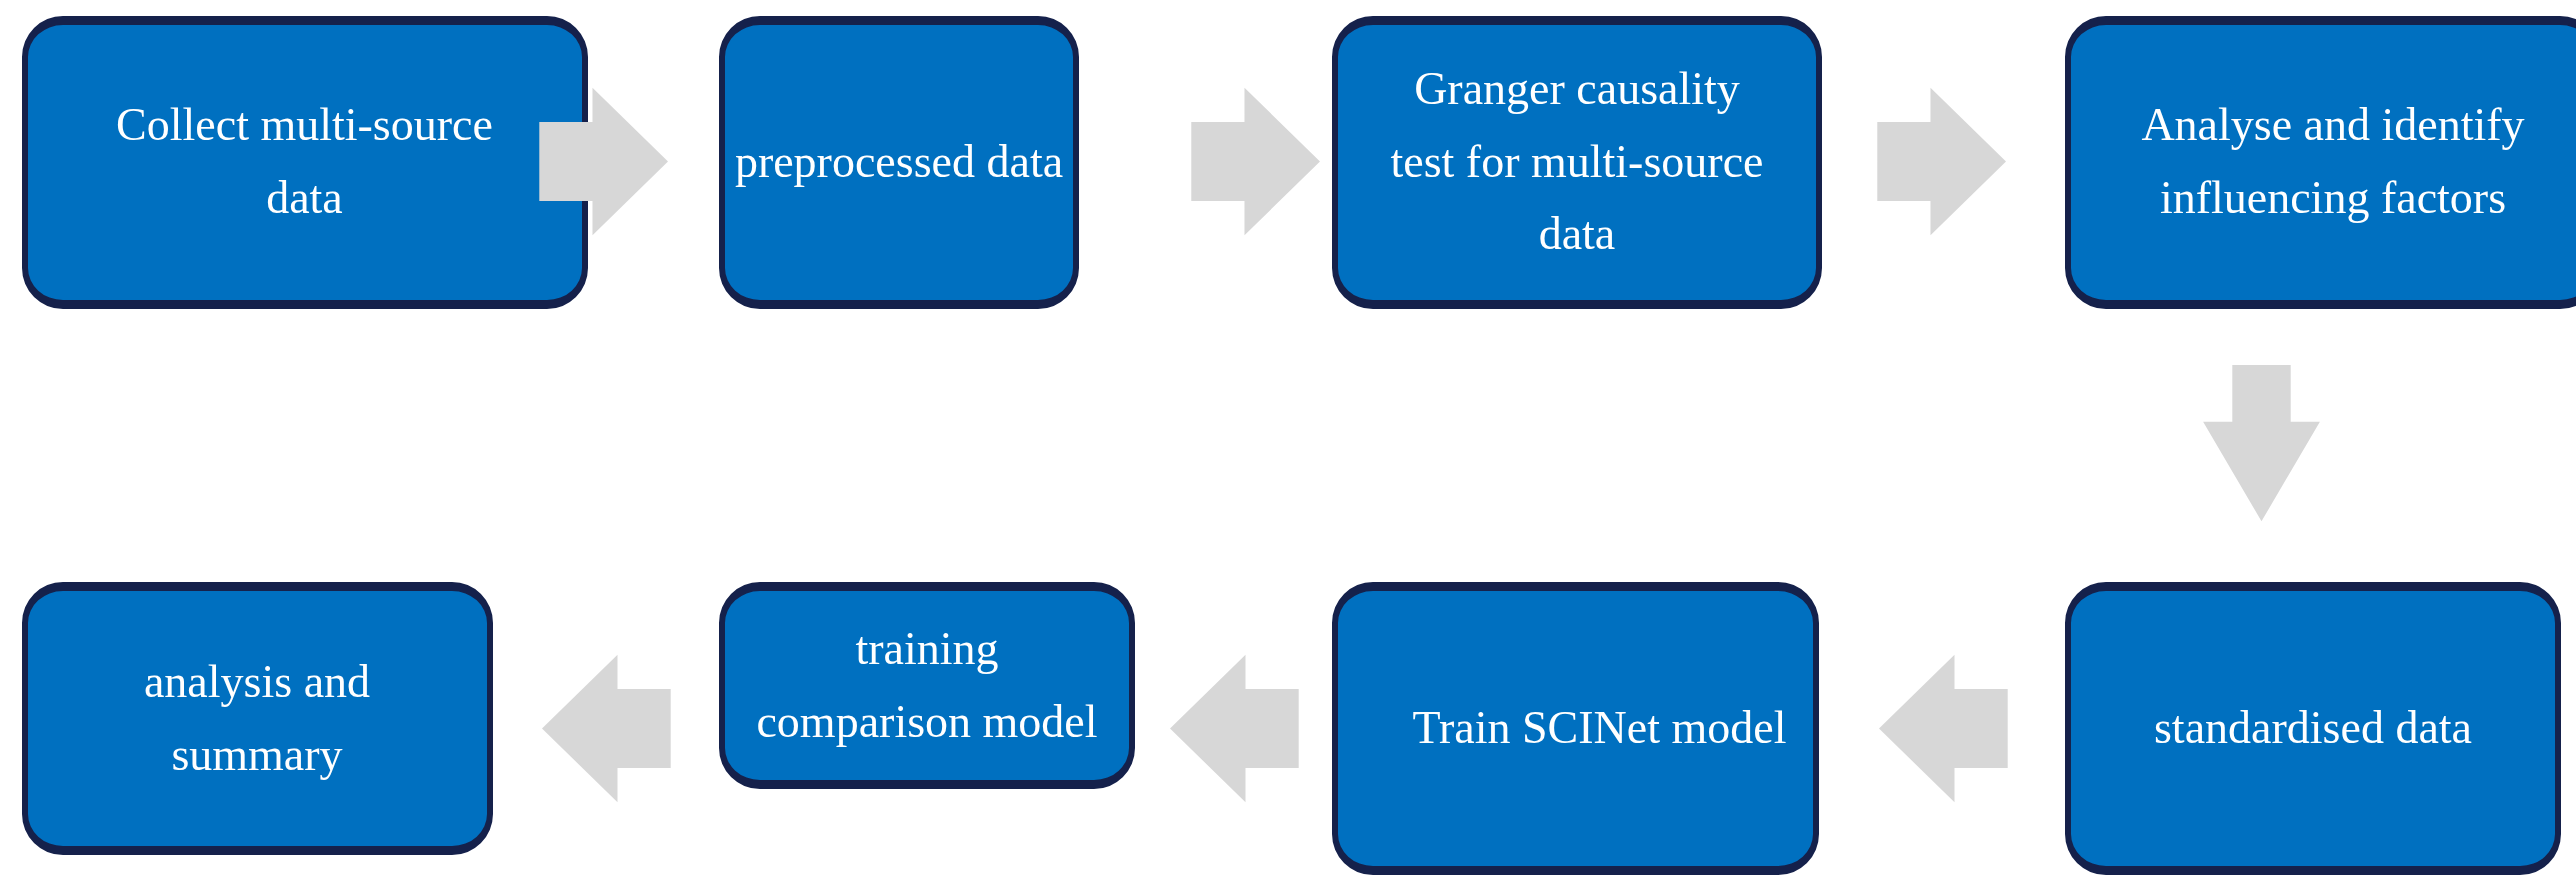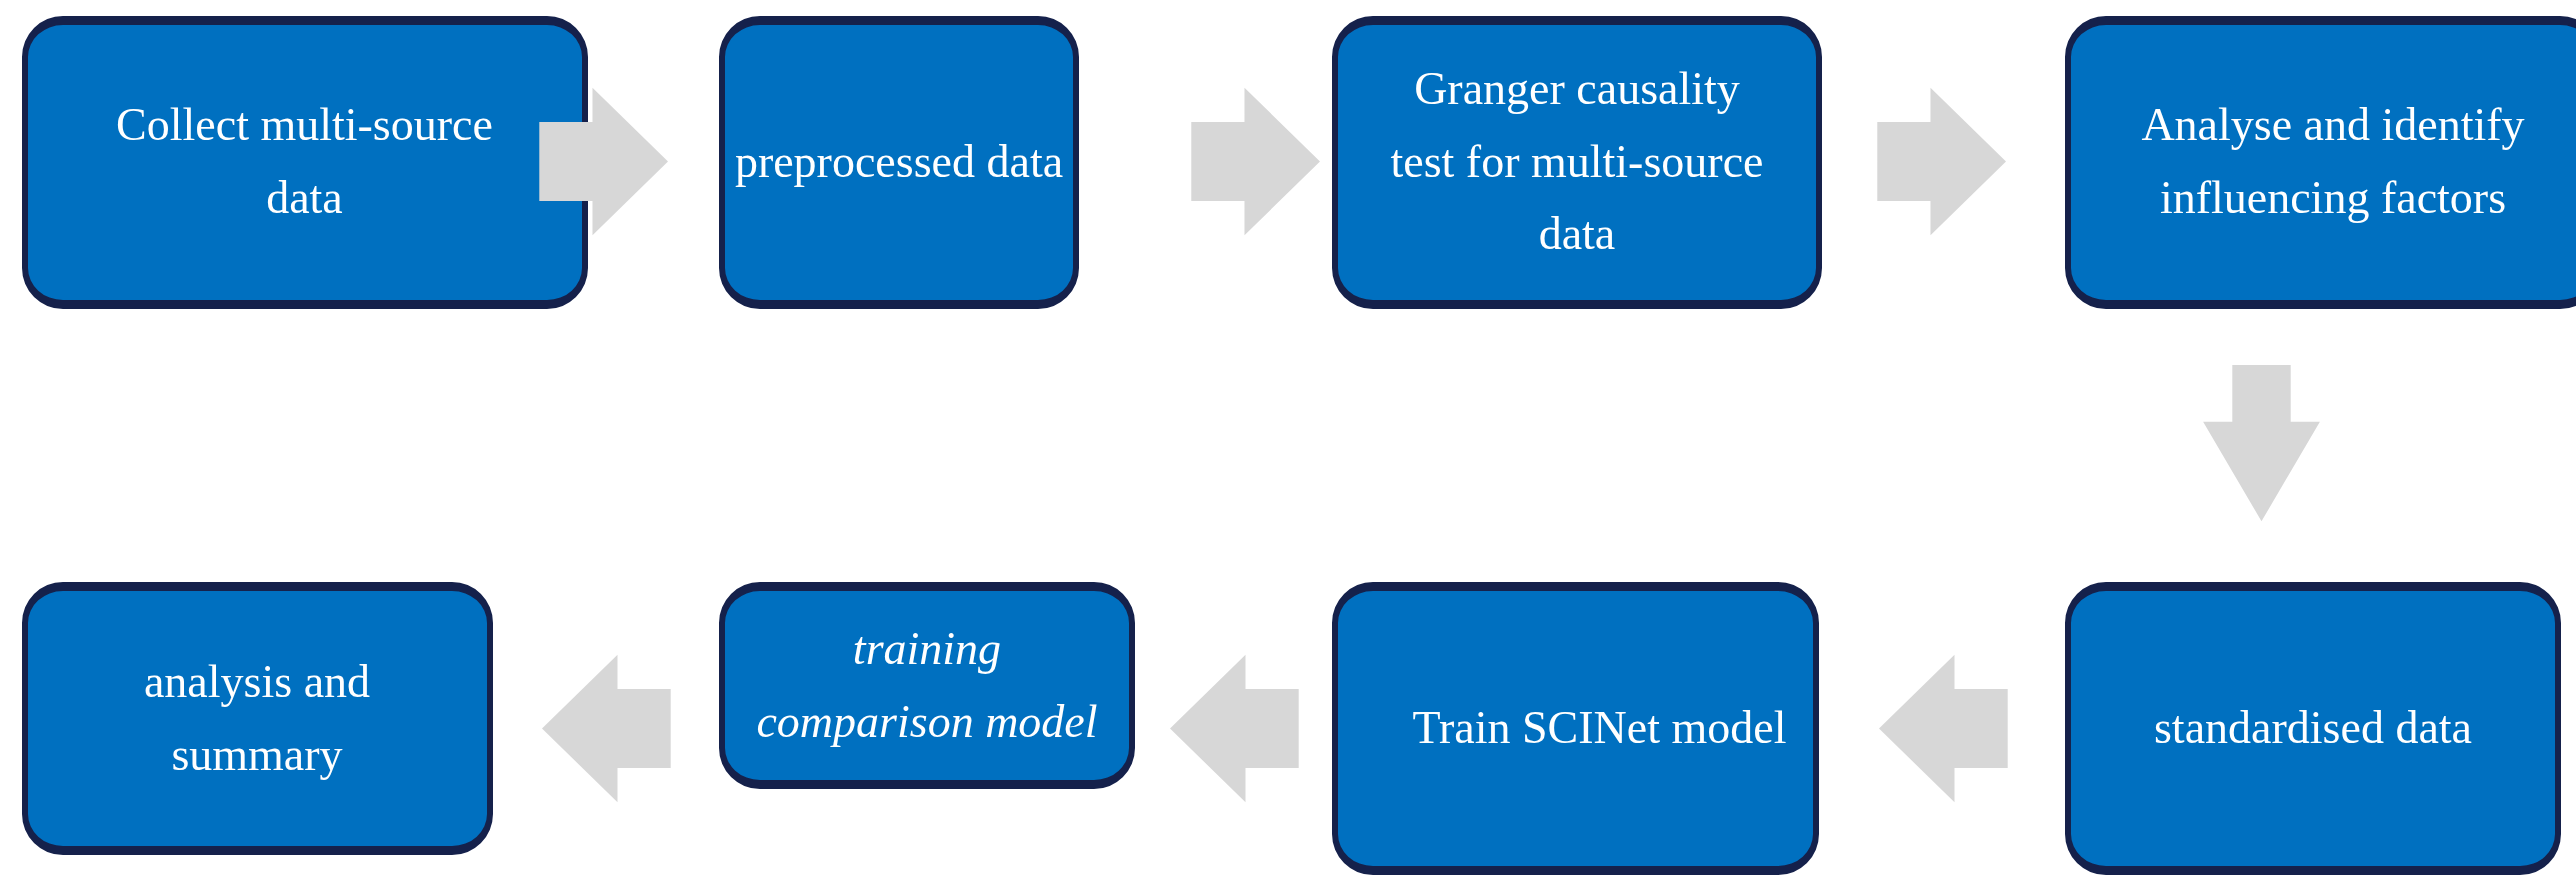--- a/index.html
+++ b/index.html
@@ -24,21 +24,21 @@
   }
   .arrow{position:absolute;color:var(--arrow-fill,#D7D7D7);}
   .arrow svg{display:block;}
 
   
   .n1{left:21.5px;  top:15.5px;  width:566px;height:293px;}
   .n2{left:719px; top:15.5px;  width:360px;height:293px;}
   .n3{left:1332px;top:15.5px;  width:490px;height:293px;}
   .n4{left:2065px;top:15.5px;  width:536px;height:293px;}
   .n5{left:21.5px;  top:582px; width:471px;height:273px;}
-  .n6{left:719px; top:582px; width:416px;height:207px;font-style:italic;}
+  .n6{left:719px; top:582px; width:416px;height:207px;}
   .n7{left:1332px;top:582px; width:487px;height:293px;padding-left:48px;}
   .n8{left:2065px;top:582px; width:496px;height:293px;}
 
   
   .a1{left:539px; top:86px;}
   .a2{left:1191px;top:86px;}
   .a3{left:1877px;top:86px;}
   .a4{left:2203px;top:365px;}
   .a5{left:540px; top:653px;}
   .a6{left:1168px;top:653px;}

